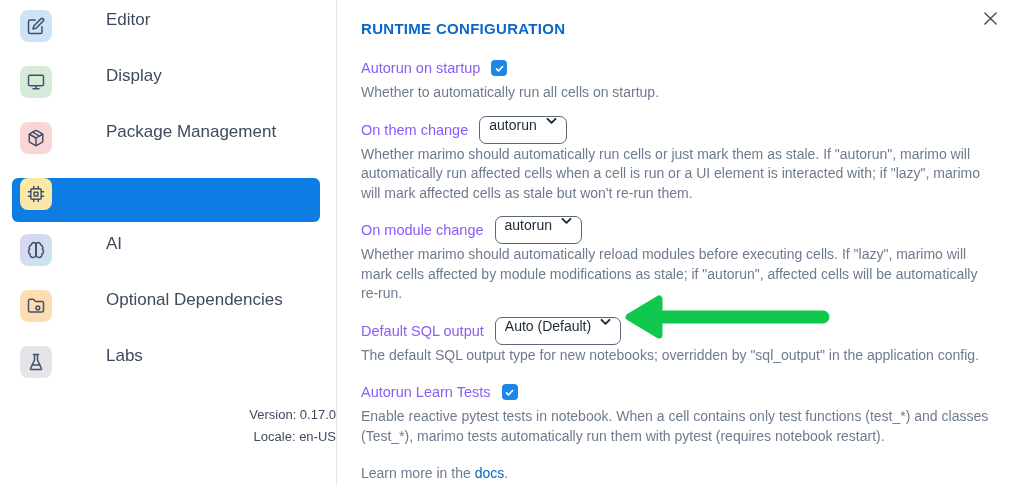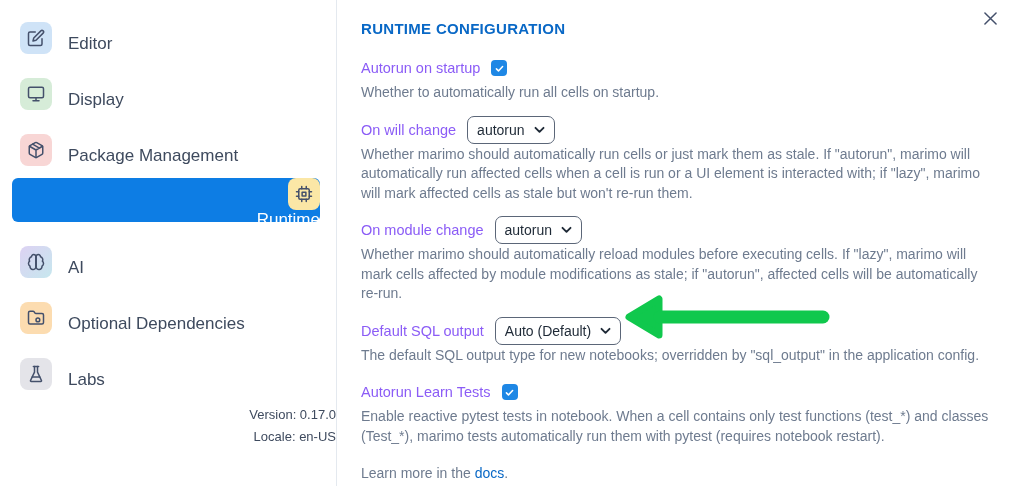--- a/index.html
+++ b/index.html
@@ -1,22 +1,22 @@
 <!DOCTYPE html>
 <html><head>
 <meta charset="utf-8">
 <style>
   html,body{margin:0;padding:0;width:1014px;height:486px;overflow:hidden;background:#fff;
     font-family:"Liberation Sans", sans-serif;}
   .app{position:relative;width:1014px;height:486px;display:flex;background:#fff;}
 
   
   .sidebar{width:337px;box-sizing:border-box;border-right:1px solid #e4e9ef;padding-top:10px;flex:none;}
-  .nav-item{display:flex;align-items:flex-end;height:44px;margin:0 16px 12px 12px;padding-left:8px;
-    border-radius:6px;cursor:pointer;}
+  .nav-item{display:flex;align-items:flex-start;height:44px;margin:0 16px 12px 12px;padding-left:8px;
+    border-radius:6px;cursor:pointer;gap:38px;}
   .nav-item.selected{background:#0d7de4;flex-direction:column;}
   .nav-icon{width:32px;height:32px;border-radius:8px;display:flex;align-items:center;justify-content:center;
     color:#44506b;flex:none;}
   .nav-icon svg{width:18px;height:18px;}
   .nav-label{margin-left:16px;font-size:17px;color:#3e4a5e;white-space:nowrap;}
   .nav-item.selected .nav-label{color:#ffffff;}
   .sidebar-footer{margin:14px 0 0 20px;font-size:13px;color:#3e4a5e;line-height:22px;text-align:right;}
 
   
   .content{position:relative;flex:1;padding:20px 24px 0 24px;box-sizing:border-box;}
@@ -24,21 +24,21 @@
     padding:0;cursor:pointer;color:#44506b;display:flex;align-items:center;justify-content:center;}
   .page-title{margin:0 0 18px 0;font-size:15px;font-weight:700;letter-spacing:.3px;color:#0968c6;}
 
   .setting{margin-bottom:14px;max-width:632px;}
   .setting-row{display:flex;align-items:center;height:26px;margin-bottom:2px;}
   .setting-label{font-size:14.5px;color:#8b5cf6;margin-right:11px;white-space:nowrap;}
   .setting-desc{font-size:14px;line-height:19.5px;color:#6e7b8f;margin:2px 0 0 0;}
 
   .checkbox{width:16px;height:16px;border-radius:4px;background:#1e87e5;display:flex;align-items:center;
     justify-content:center;cursor:pointer;flex:none;}
-  .select{display:inline-flex;align-items:center;height:26px;border:1px solid #5b6678;border-radius:7px;
+  .select{display:inline-flex;height:26px;border:1px solid #5b6678;border-radius:7px;
     padding:0 9px;background:#fff;cursor:pointer;}
   .select-value{font-size:14px;color:#1e2936;}
   .select .chev{margin-left:9px;display:flex;color:#1e2936;}
 
   .learn-more{font-size:14px;color:#6e7b8f;margin-top:19px;}
   .link{color:#0968c6;cursor:pointer;text-decoration:none;}
 
   .annotation-arrow{position:absolute;left:624px;top:294px;pointer-events:none;}
 </style>
 </head>
@@ -143,21 +143,21 @@
           <svg width="11" height="11" viewBox="0 0 16 16" fill="none" stroke="#ffffff" stroke-width="2.2" stroke-linecap="round" stroke-linejoin="round">
             <polyline points="3.5,8.5 6.5,11.5 12.5,5"></polyline>
           </svg>
         </span>
       </div>
       <p class="setting-desc">Whether to automatically run all cells on startup.</p>
     </div>
 
     <div class="setting">
       <div class="setting-row">
-        <span class="setting-label">On will change</span>
+        <span class="setting-label">On them change</span>
         <span class="select">
           <span class="select-value">autorun</span>
           <span class="chev">
             <svg width="11" height="8" viewBox="0 0 11 8" fill="none" stroke="currentColor" stroke-width="1.9" stroke-linecap="round" stroke-linejoin="round">
               <polyline points="1.5,1.8 5.5,5.8 9.5,1.8"></polyline>
             </svg>
           </span>
         </span>
       </div>
       <p class="setting-desc">Whether marimo should automatically run cells or just mark them as stale. If "autorun", marimo will automatically run affected cells when a cell is run or a UI element is interacted with; if "lazy", marimo will mark affected cells as stale but won't re-run them.</p>

